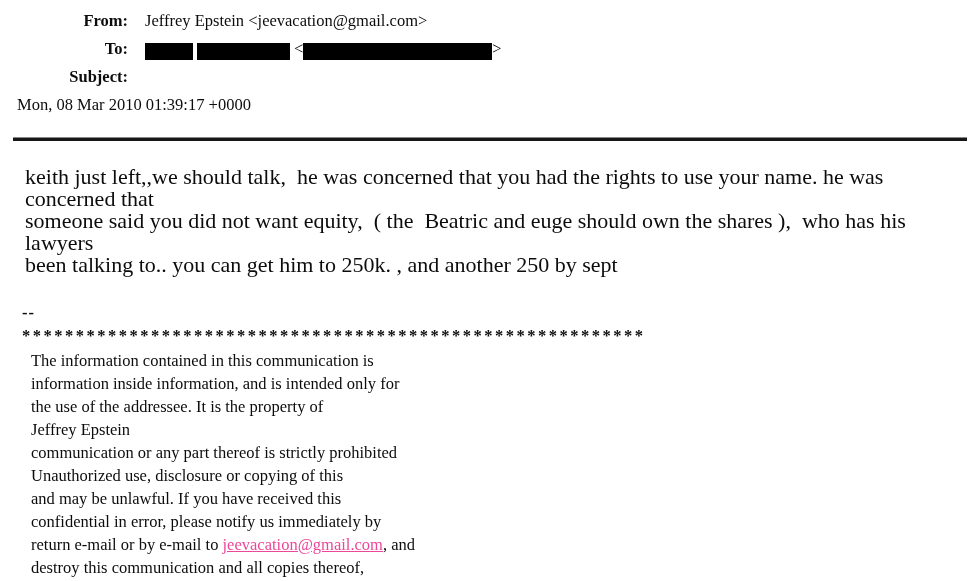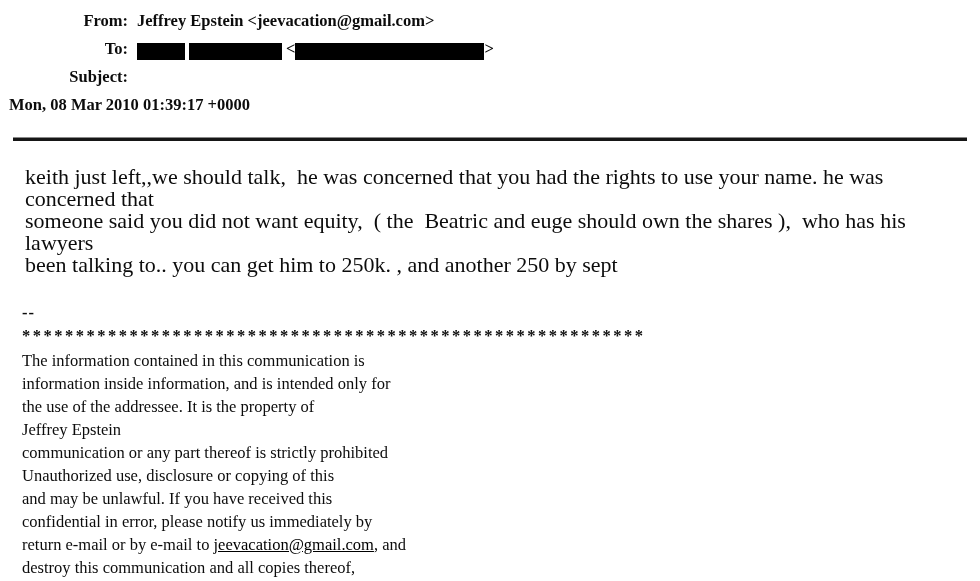--- a/index.html
+++ b/index.html
@@ -21,21 +21,21 @@
     line-height: 22px;
     margin-bottom: 6px;
     font-size: 16.5px;
     white-space: nowrap;
   }
   .hdr-label {
     flex: 0 0 128px;
     text-align: right;
     font-weight: bold;
   }
-  .hdr-value { margin-left: 9px; font-weight: bold; }
+  .hdr-value { margin-left: 17px; }
   .redaction {
     display: inline-block;
     height: 17px;
     background: #000000;
     vertical-align: text-bottom;
     margin-bottom: -2px;
   }
   .redaction.r1 { width: 48px; margin-right: 4px; }
   .redaction.r2 { width: 93px; margin-right: 4px; }
   .redaction.r3 { width: 189px; }
@@ -64,23 +64,23 @@
     font-size: 16.5px;
     line-height: 23px;
   }
   .sig-dashes { line-height: 20px; font-weight: bold; letter-spacing: 1px; }
   .sig-asterisks {
     line-height: 26px;
     letter-spacing: 2.5px;
     font-weight: bold;
     white-space: nowrap;
   }
-  .sig-line { white-space: pre-wrap; }
+  .sig-line { white-space: pre-wrap; margin-left: 9px; }
   .email-link {
-    color: #000000;
+    color: #ec4899;
     text-decoration: underline;
     cursor: pointer;
   }
 </style>
 </head>
 <body>
 
 <div class="page">
 
   <div class="email-header">

